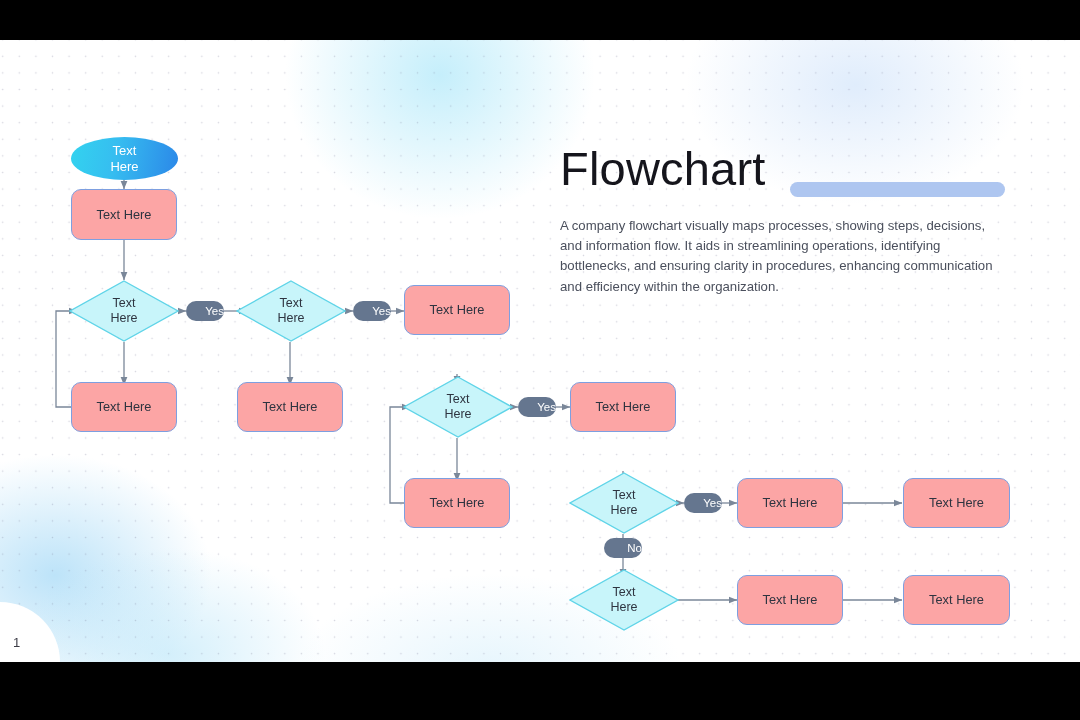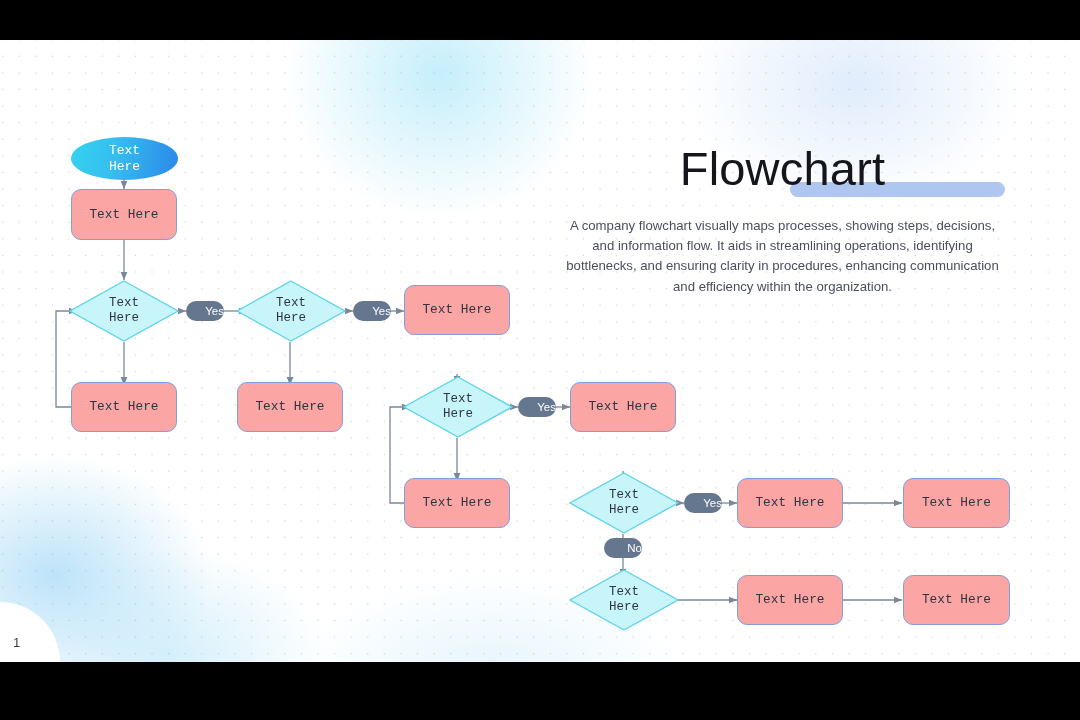--- a/index.html
+++ b/index.html
@@ -95,21 +95,21 @@
 
   
   #headline {
     position: absolute;
     left: 560px;
     top: 100px;
     width: 445px;
   }
   #title-wrap {
     position: relative;
-    text-align: center;
+    text-align: left;
     height: 64px;
   }
   #title-highlight {
     position: absolute;
     right: 0;
     bottom: 7px;
     width: 215px;
     height: 15px;
     background: #aec6f0;
     border-radius: 8px;
@@ -117,35 +117,34 @@
   #page-title {
     position: relative;
     font-size: 47px;
     line-height: 58px;
     color: #15151c;
     font-weight: 400;
     letter-spacing: 0.2px;
   }
   #description {
     margin-top: 12px;
-    text-align: center;
+    text-align: left;
     font-size: 13.2px;
     line-height: 20.2px;
     color: #4a4f5c;
   }
 
   
   .node {
     position: absolute;
     display: flex;
     align-items: center;
     justify-content: center;
     text-align: center;
     box-sizing: border-box;
-    font-family: Liberation Mono, monospace;
   }
 
   .node-start {
     border-radius: 50%;
     background: linear-gradient(100deg, #33d3ef 0%, #36bdf0 42%, #2b87e8 100%);
     color: #ffffff;
     font-size: 13px;
     line-height: 15.5px;
   }
 

